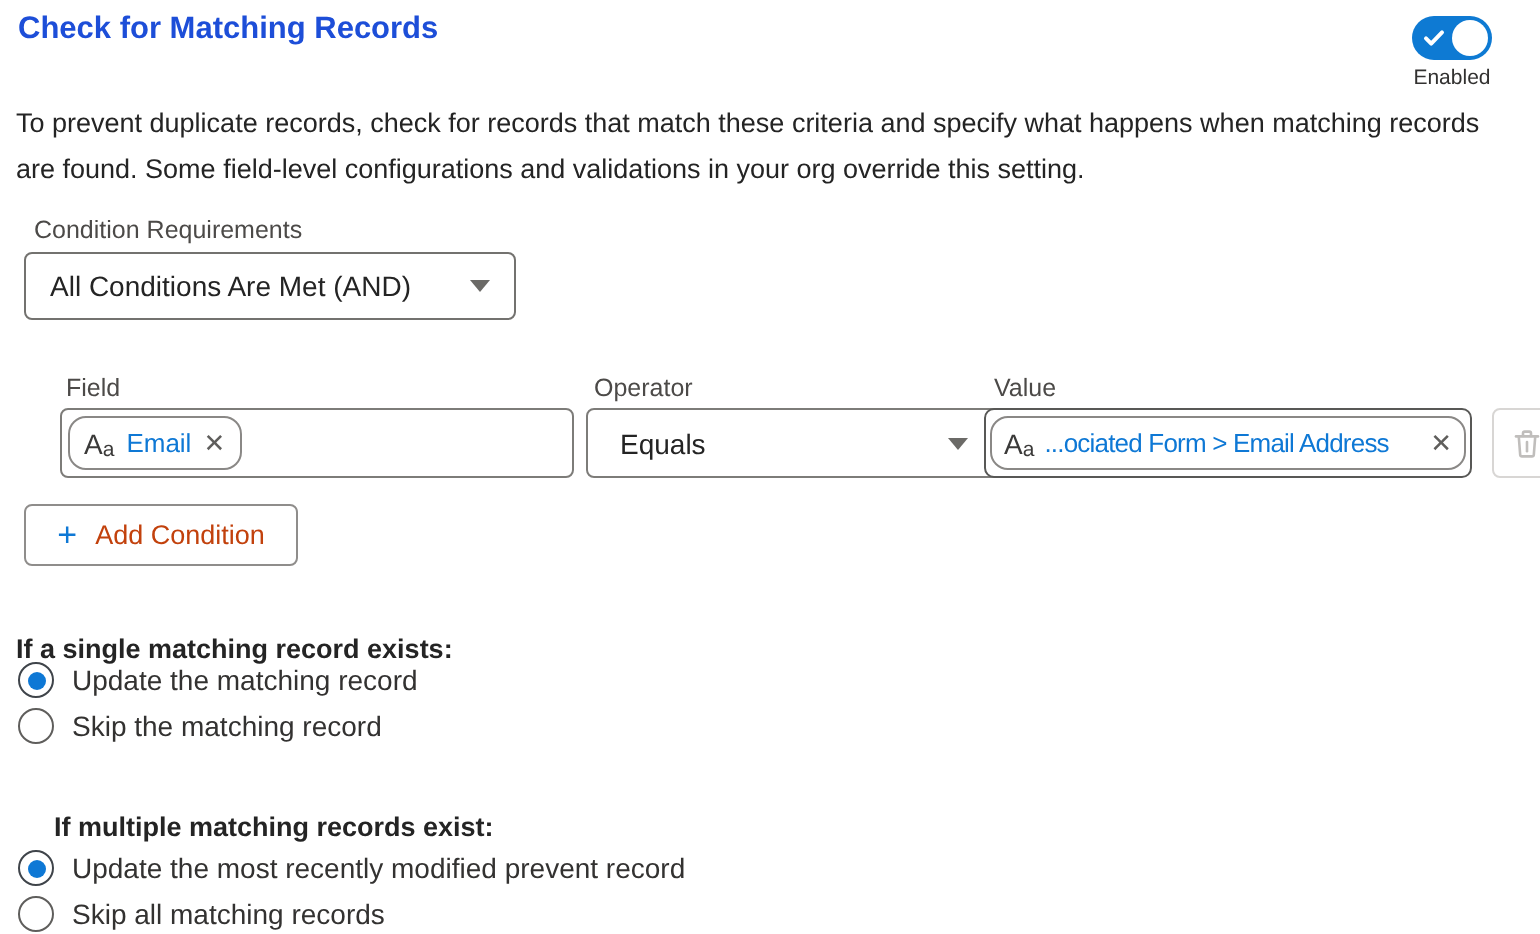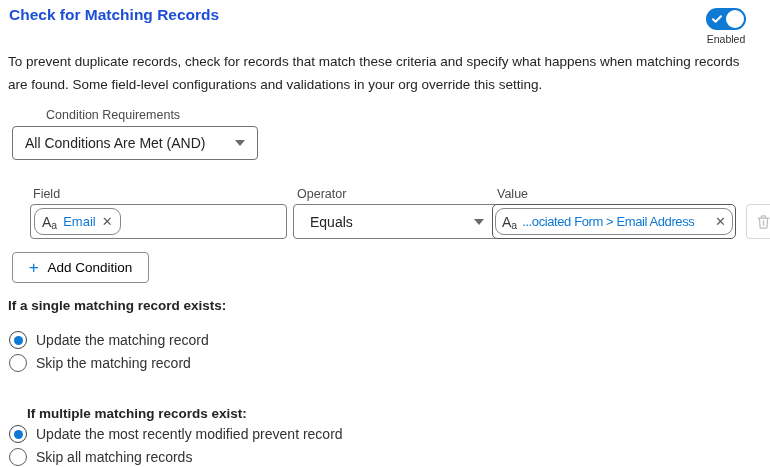--- a/index.html
+++ b/index.html
@@ -20,21 +20,21 @@
     border-radius:50%; background:#fff; }
   .toggle .check { position:absolute; left:5px; top:5px; width:12px; height:12px; }
   .toggle-label { left:701px; top:33px; width:50px; text-align:center;
     font-size:10.5px; color:#323130; }
 
   .desc { left:8px; top:51px; width:742px; font-size:13.5px; line-height:22.5px;
     color:#242424; }
 
   
   .small-label { font-size:12.5px; color:#4c4a48; }
-  .cr-label { left:17px; top:108px;margin-left:29px; }
+  .cr-label { left:17px; top:108px; }
   .select-box {
     box-sizing:border-box; border:1px solid #73726f; border-radius:4px;
     background:#fff; display:flex; align-items:center; cursor:pointer;
   }
   .cr-select { left:12px; top:126px; width:246px; height:31px; padding:16px 12px; }
   .select-text { flex:1; font-size:14px; color:#242424; white-space:nowrap; }
   .caret { width:0; height:0; border-left:5px solid transparent;
     border-right:5px solid transparent; border-top:6px solid #6b6a67; }
 
   
@@ -66,25 +66,25 @@
     display:flex; align-items:center; justify-content:center; cursor:default;
   }
 
   
   .add-btn {
     left:12px; top:252px; width:137px; height:31px; box-sizing:border-box;
     border:1px solid #8f8d8b; border-radius:4px; background:#fff;
     display:flex; align-items:center; justify-content:center; gap:9px; cursor:pointer;
   }
   .plus { color:#0e78d5; font-size:17px; line-height:1; font-weight:400; }
-  .add-label { color:#000000; font-size:13.5px; }
+  .add-label { color:#c2410c; font-size:13.5px; }
 
   
   .sec-head { font-size:13.5px; font-weight:700; color:#242424; left:8px; }
-  .sh-single { top:298px; }
+  .sh-single { top:317px; }
   .sh-multi { top:406px;margin-left:19px; }
   .radio-row { left:9px; display:flex; align-items:center; gap:9px; cursor:pointer; }
   .rr-1 { top:331px; } .rr-2 { top:354px; }
   .rr-3 { top:425px; } .rr-4 { top:448px; }
   .radio {
     width:18px; height:18px; box-sizing:border-box; border-radius:50%;
     border:1.5px solid #5f5e5c; background:#fff; position:relative; flex:0 0 auto;
   }
   .radio-row[data-selected="true"] .radio { border-color:#3f444a; }
   .radio .dot { display:none; position:absolute; left:50%; top:50%; width:9px;

